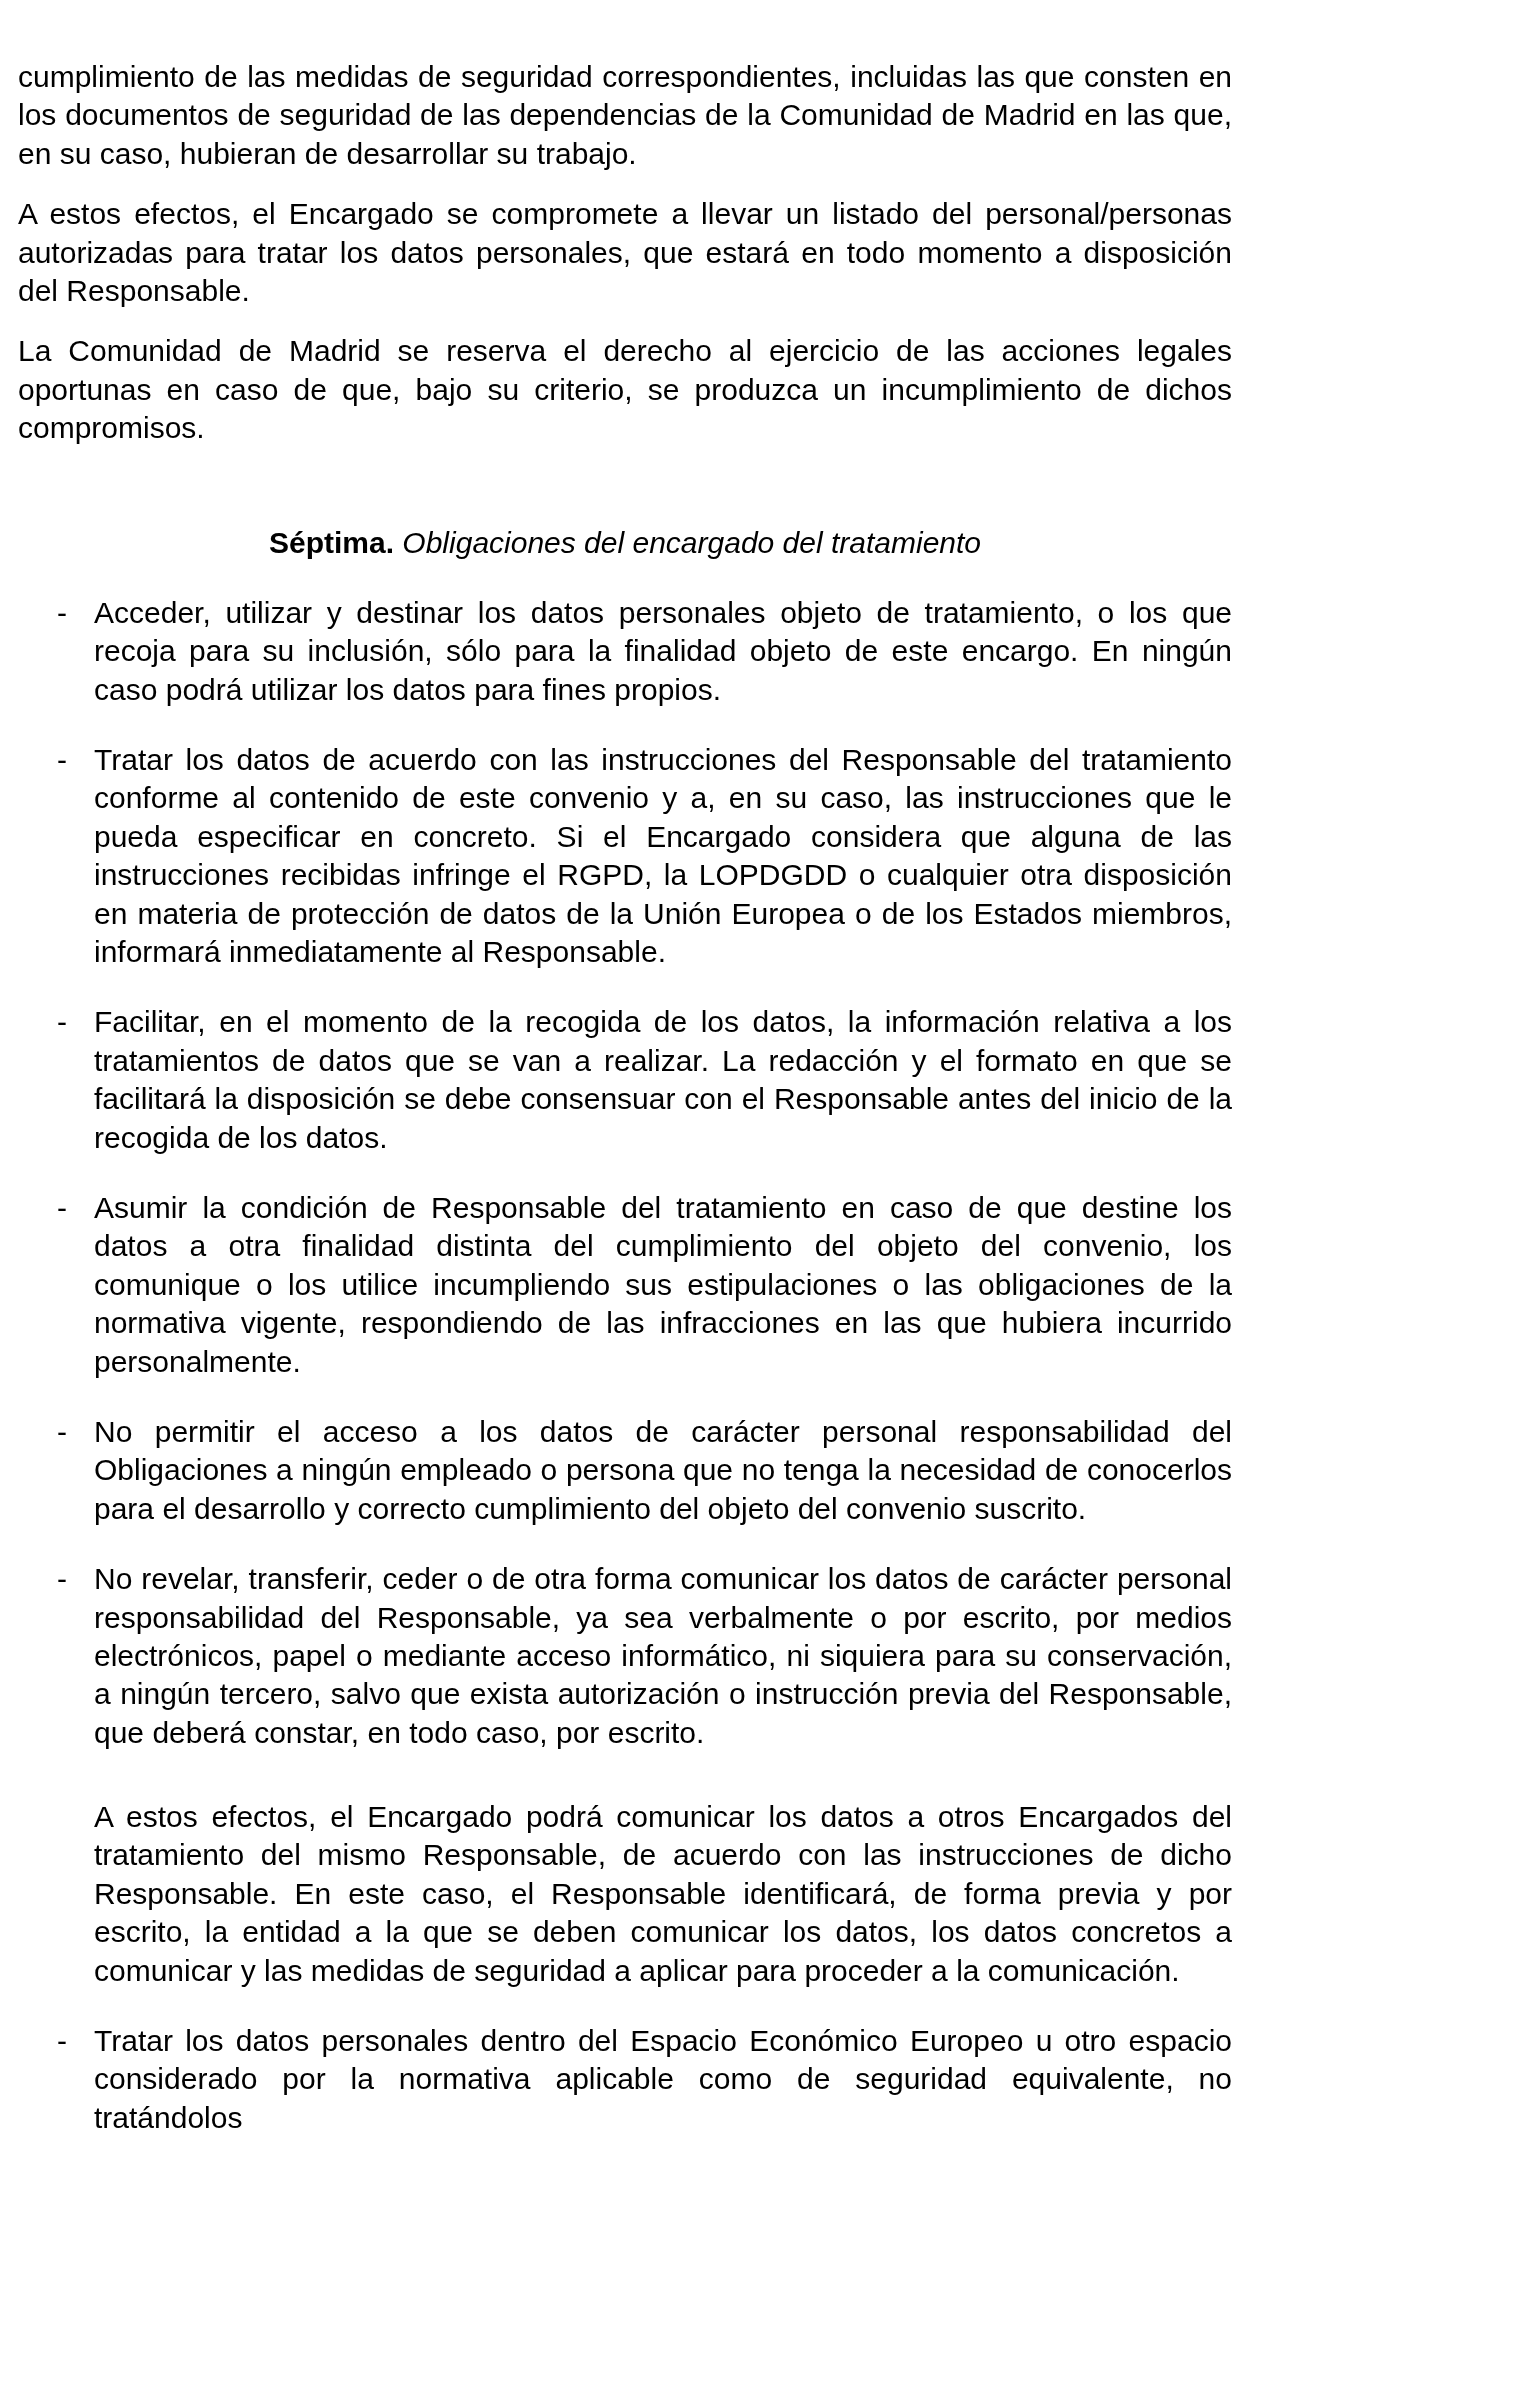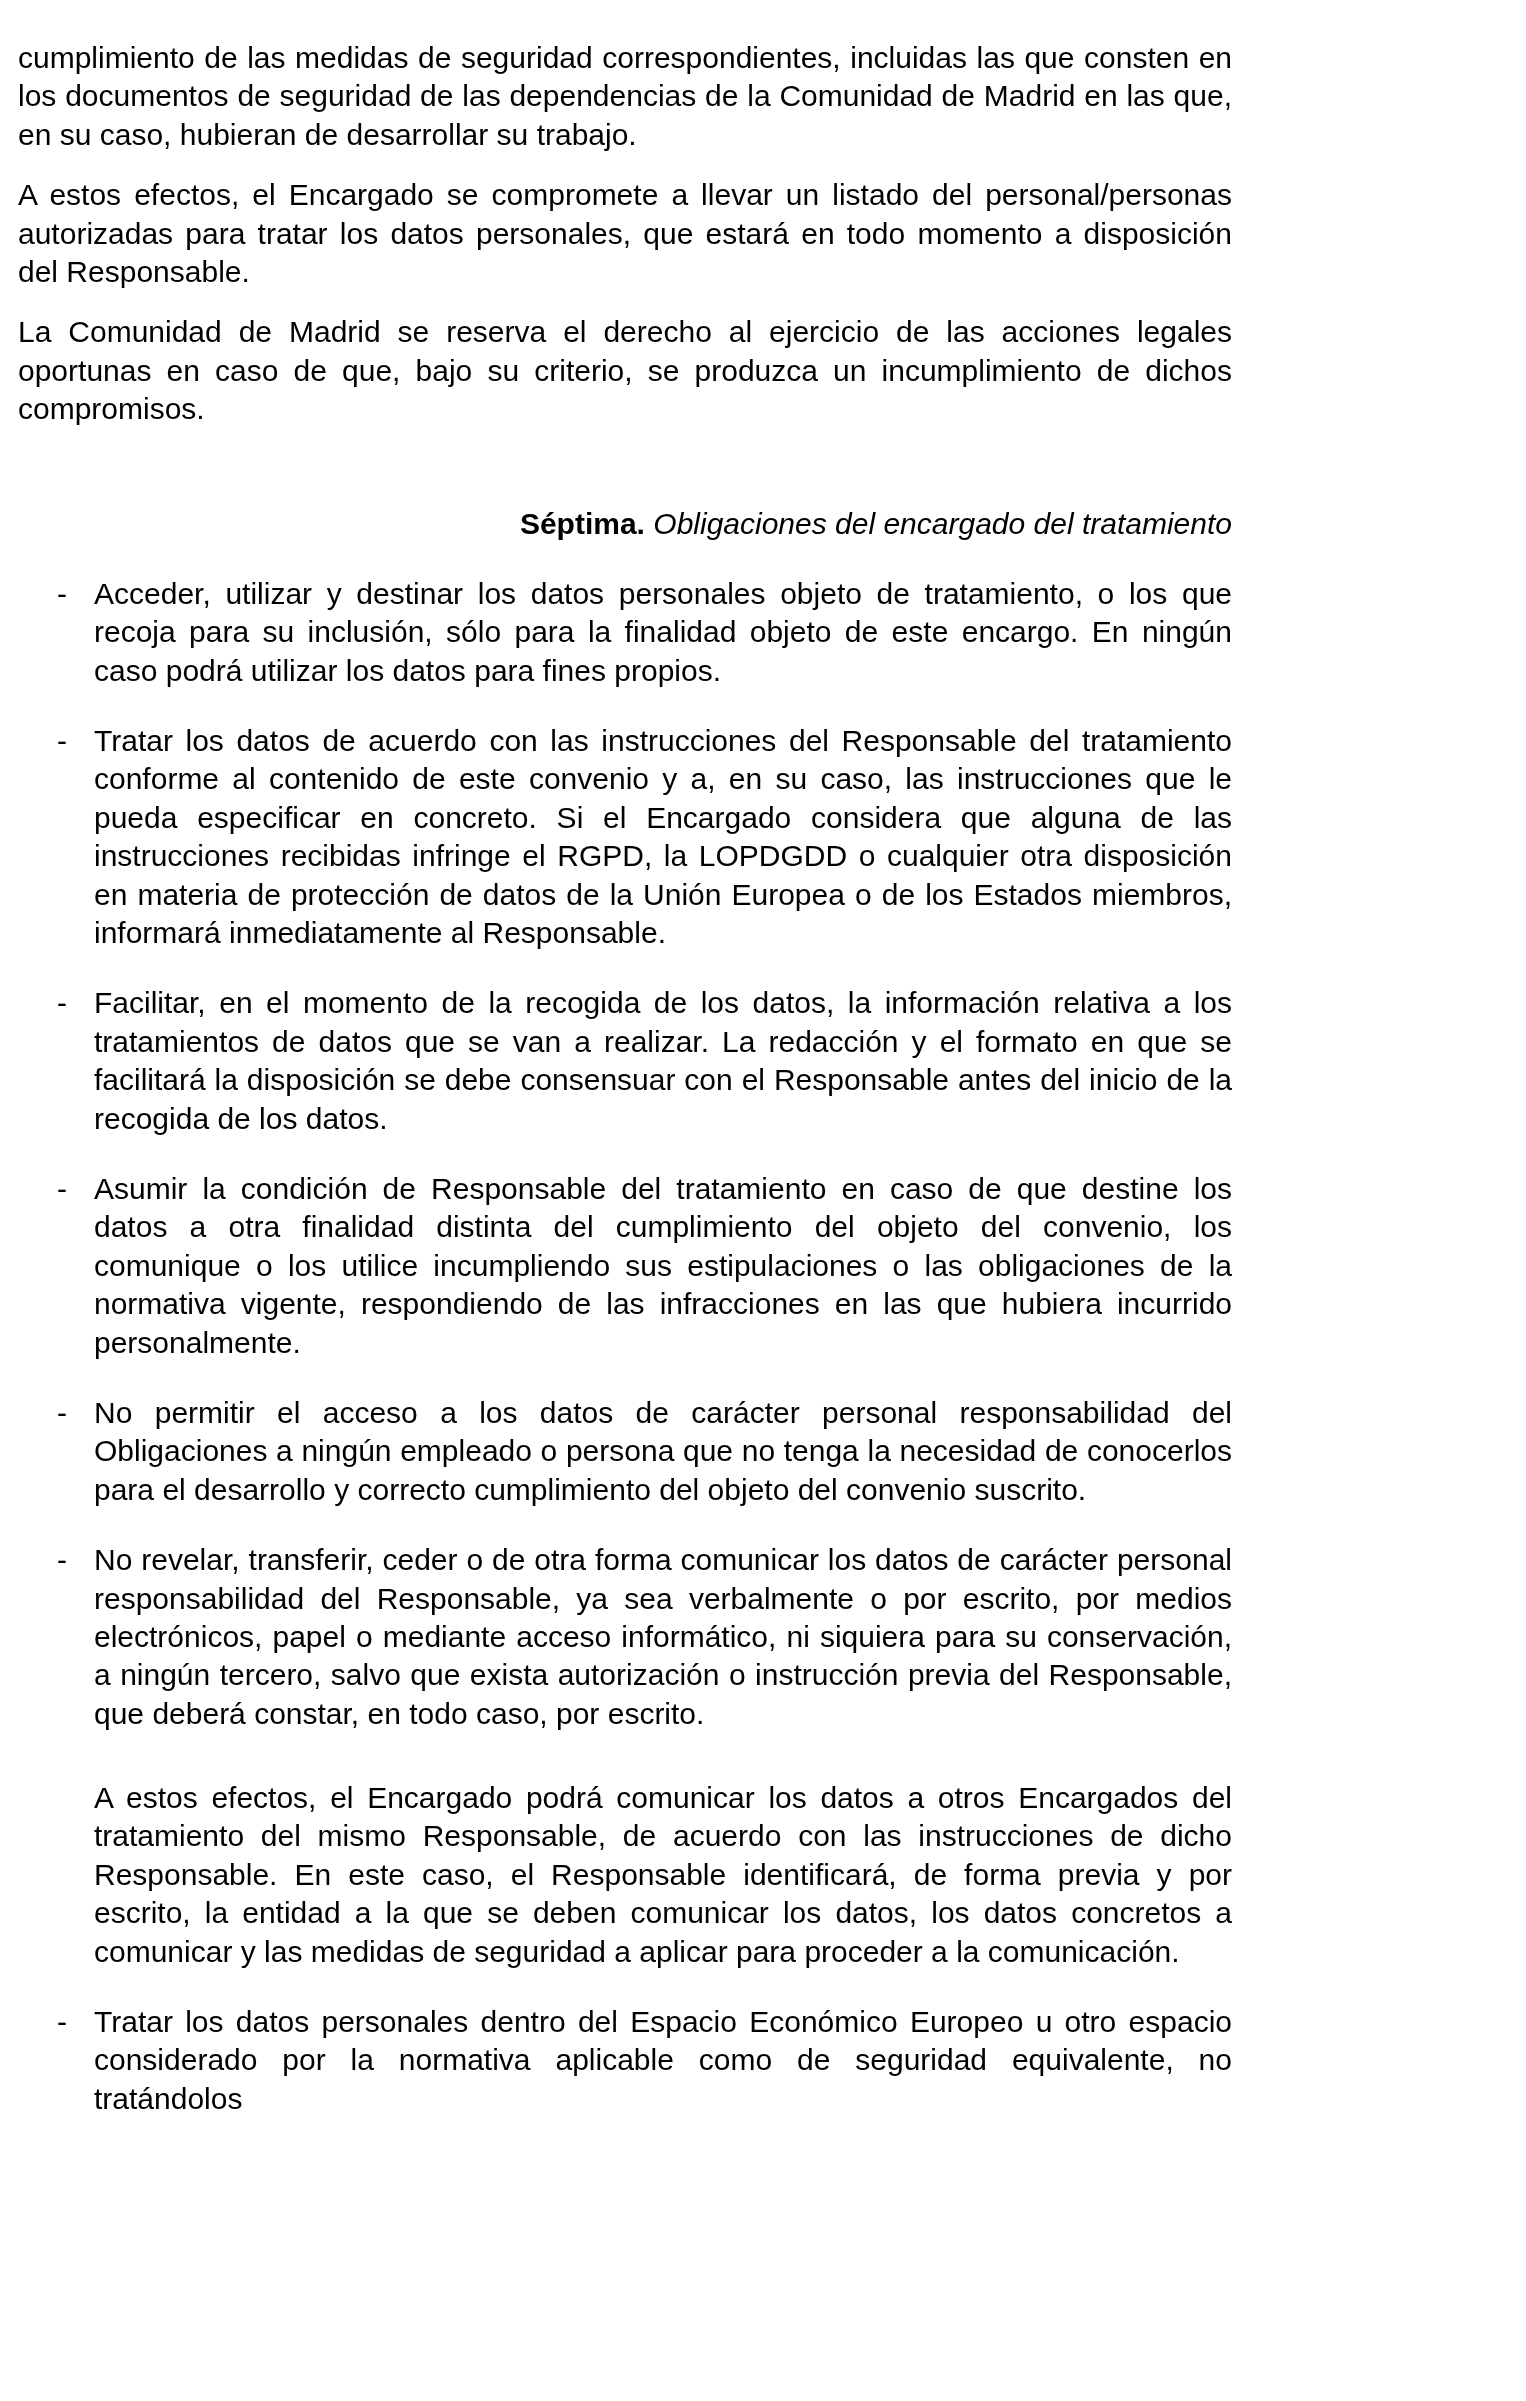--- a/index.html
+++ b/index.html
@@ -13,30 +13,30 @@
     overflow: hidden;
     color: #000000;
     font-family: "Liberation Sans", sans-serif;
     font-size: 30px;
     line-height: 1.28;
   }
   .page {
     box-sizing: border-box;
     width: 1250px;
     height: 2401px;
-    padding: 39px 18px 0 18px;
+    padding: 58px 18px 0 18px;
     background: #ffffff;
   }
   .para {
     margin: 0 0 22px 0;
     text-align: justify;
   }
   .heading {
     margin: 76px 0 27px 0;
-    text-align: right;
+    text-align: center;
   }
   .heading .num {
     font-weight: bold;
   }
   .heading .title {
     font-style: italic;
   }
   ul.dash-list {
     list-style: none;
     margin: 0;

